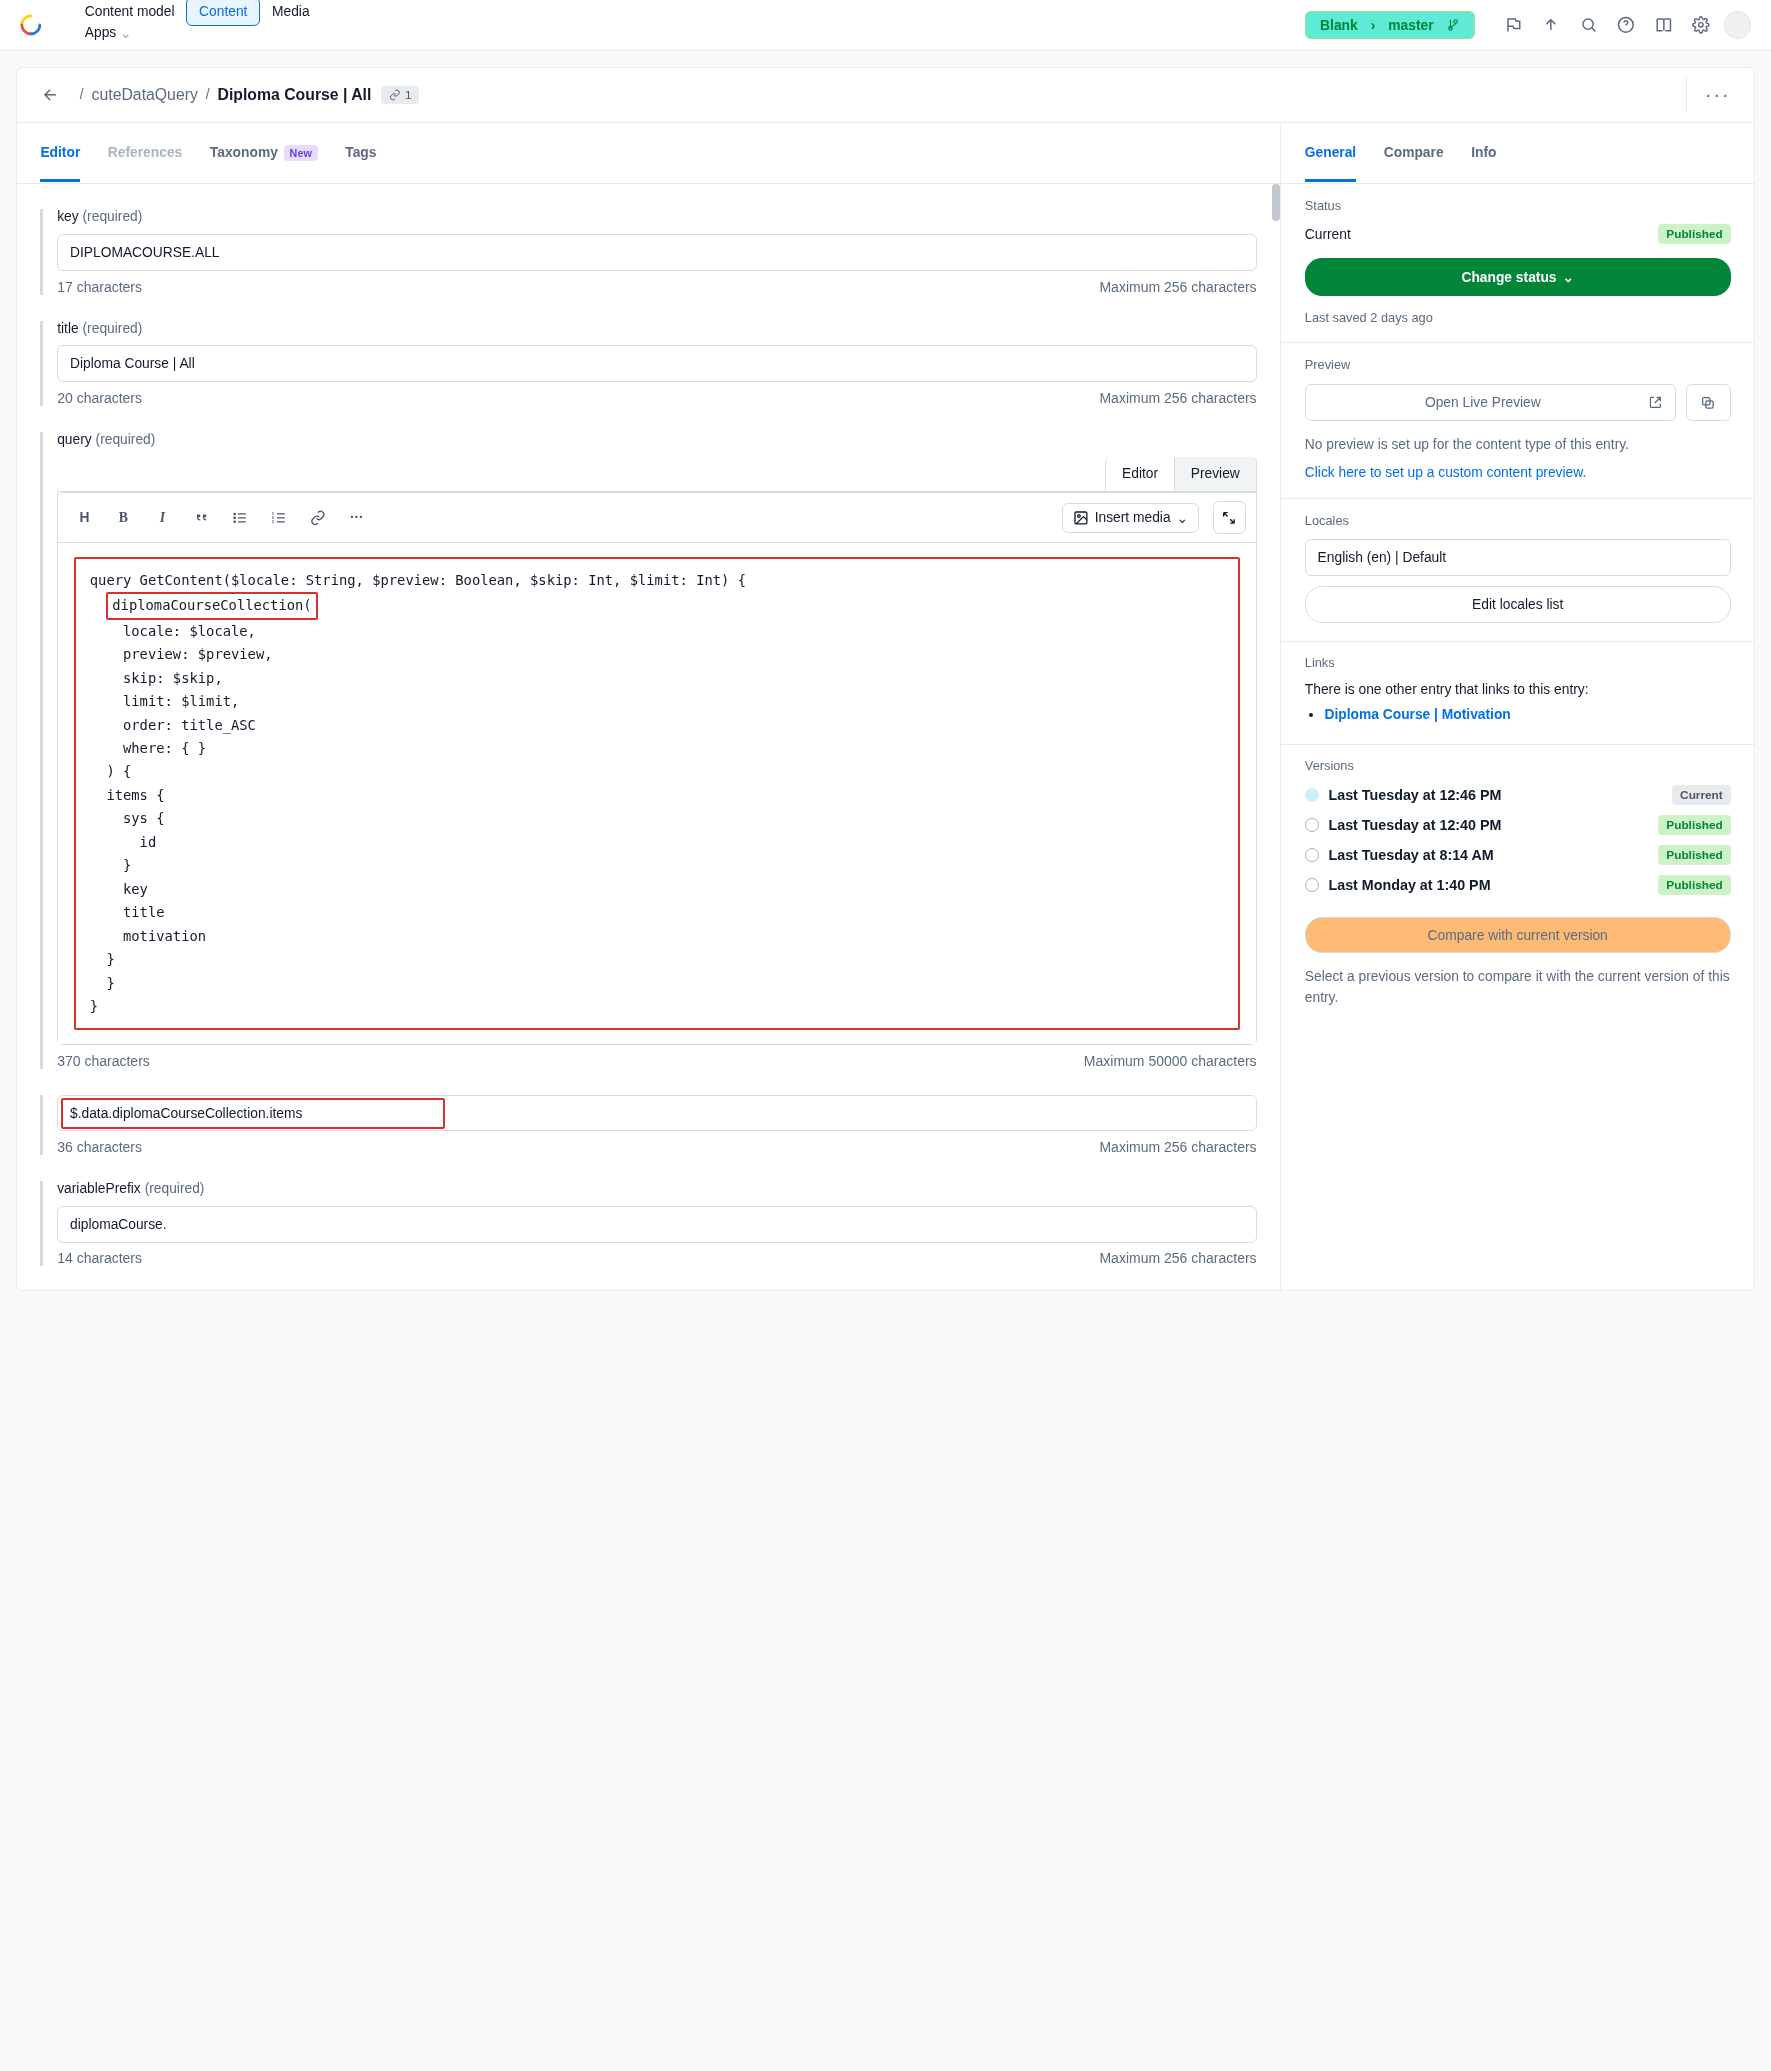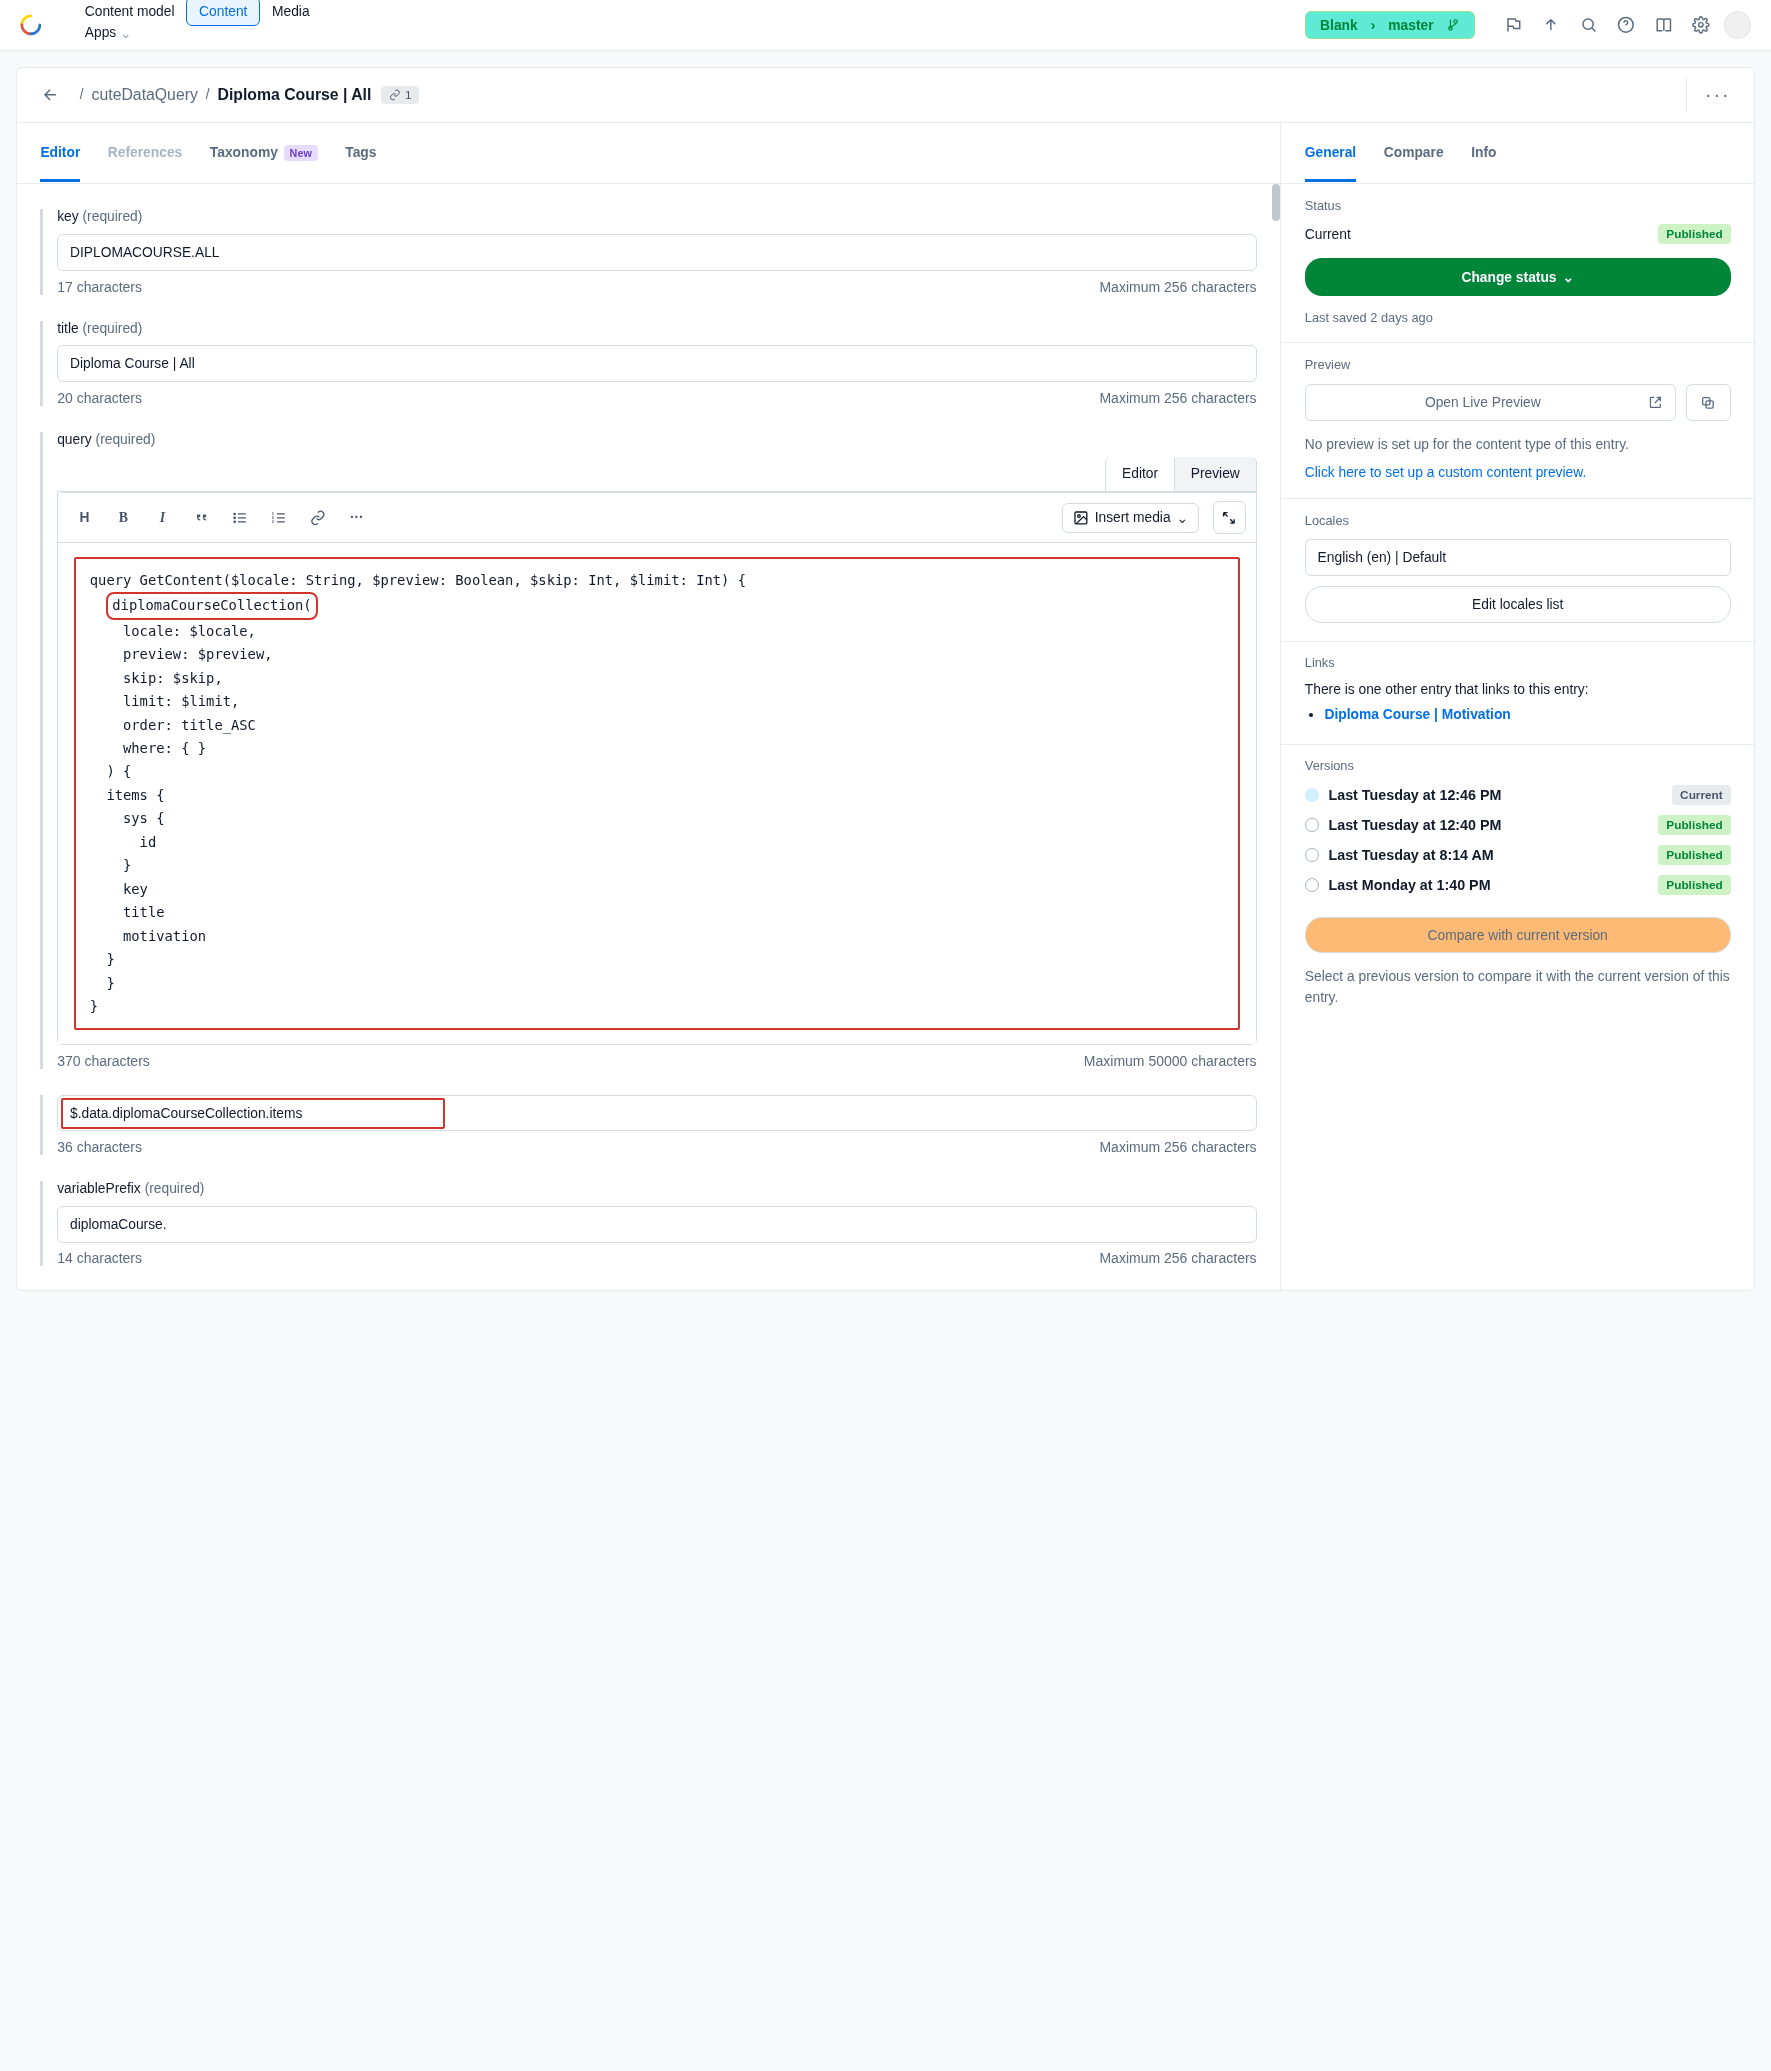--- a/index.html
+++ b/index.html
@@ -74,21 +74,21 @@
   .rich-tab:last-child{border-top-right-radius:5.9px}
   .rich-tab.active{background:#f1f3f5}
   .rich-toolbar{display:flex;align-items:center;gap:5.9px;padding:7.9px 9.9px;border:1px solid var(--border);border-top-left-radius:5.9px;background:#fff;border-right:none;border-left:none;border-top:1px solid var(--border)}
   .rich-wrap{border:1px solid var(--border);border-bottom-left-radius:5.9px;border-bottom-right-radius:5.9px;border-top:none}
   .tool{width:33px;height:31.5px;display:flex;align-items:center;justify-content:center;border-radius:3.9px;color:#4a5568;cursor:pointer;font-weight:700}
   .insert-media{margin-left:auto;display:flex;align-items:center;gap:5.9px;border:1px solid var(--border);border-radius:5.9px;padding:5.9px 9.9px;font-size:13.8px;cursor:pointer}
   .expand{width:33px;height:33px;display:flex;align-items:center;justify-content:center;border:1px solid var(--border);border-radius:5.9px;margin-left:7.9px;cursor:pointer}
   .code-area{padding:13.8px 15.8px;font-family:ui-monospace,Menlo,Consolas,monospace;font-size:13.8px;line-height:1.7;white-space:pre;overflow:auto;background:#fff}
   .redbox{border:2px solid var(--red);border-radius:2px}
   .redbox-outer{border:2px solid var(--red);border-radius:2px;padding:9.9px 13.8px 9.9px 13.8px}
-  .red-inline{border:2px solid var(--red);border-radius:8px;padding:0 3.9px;display:inline-block}
+  .red-inline{border:2px solid var(--red);border-radius:2px;padding:0 3.9px;display:inline-block}
   .md-footer{padding:9.9px 11.8px;border-top:1px solid var(--border);background:#f7f9fa;font-size:12.8px;color:var(--muted)}
   .md-footer a{color:var(--blue);text-decoration:none}
   
   .side .subtabs{padding:0 23.6px}
   .side-section{padding:13.8px 23.6px 17.7px 23.6px;border-bottom:1px solid var(--border-light)}
   .side-heading{font-size:12.8px;color:var(--muted);margin-bottom:11.8px}
   .status-row{display:flex;align-items:center;justify-content:space-between;margin-bottom:13.8px}
   .status-badge{background:var(--badge-green);color:var(--badge-green-text);font-size:11.8px;font-weight:600;padding:3px 7.9px;border-radius:3.9px}
   .status-badge.grey{background:var(--badge-grey);color:#4a5568}
   .btn{display:flex;align-items:center;justify-content:center;gap:5.9px;border-radius:17px;padding:9.9px 13.8px;font-size:13.8px;cursor:pointer;border:1px solid transparent;width:100%}

